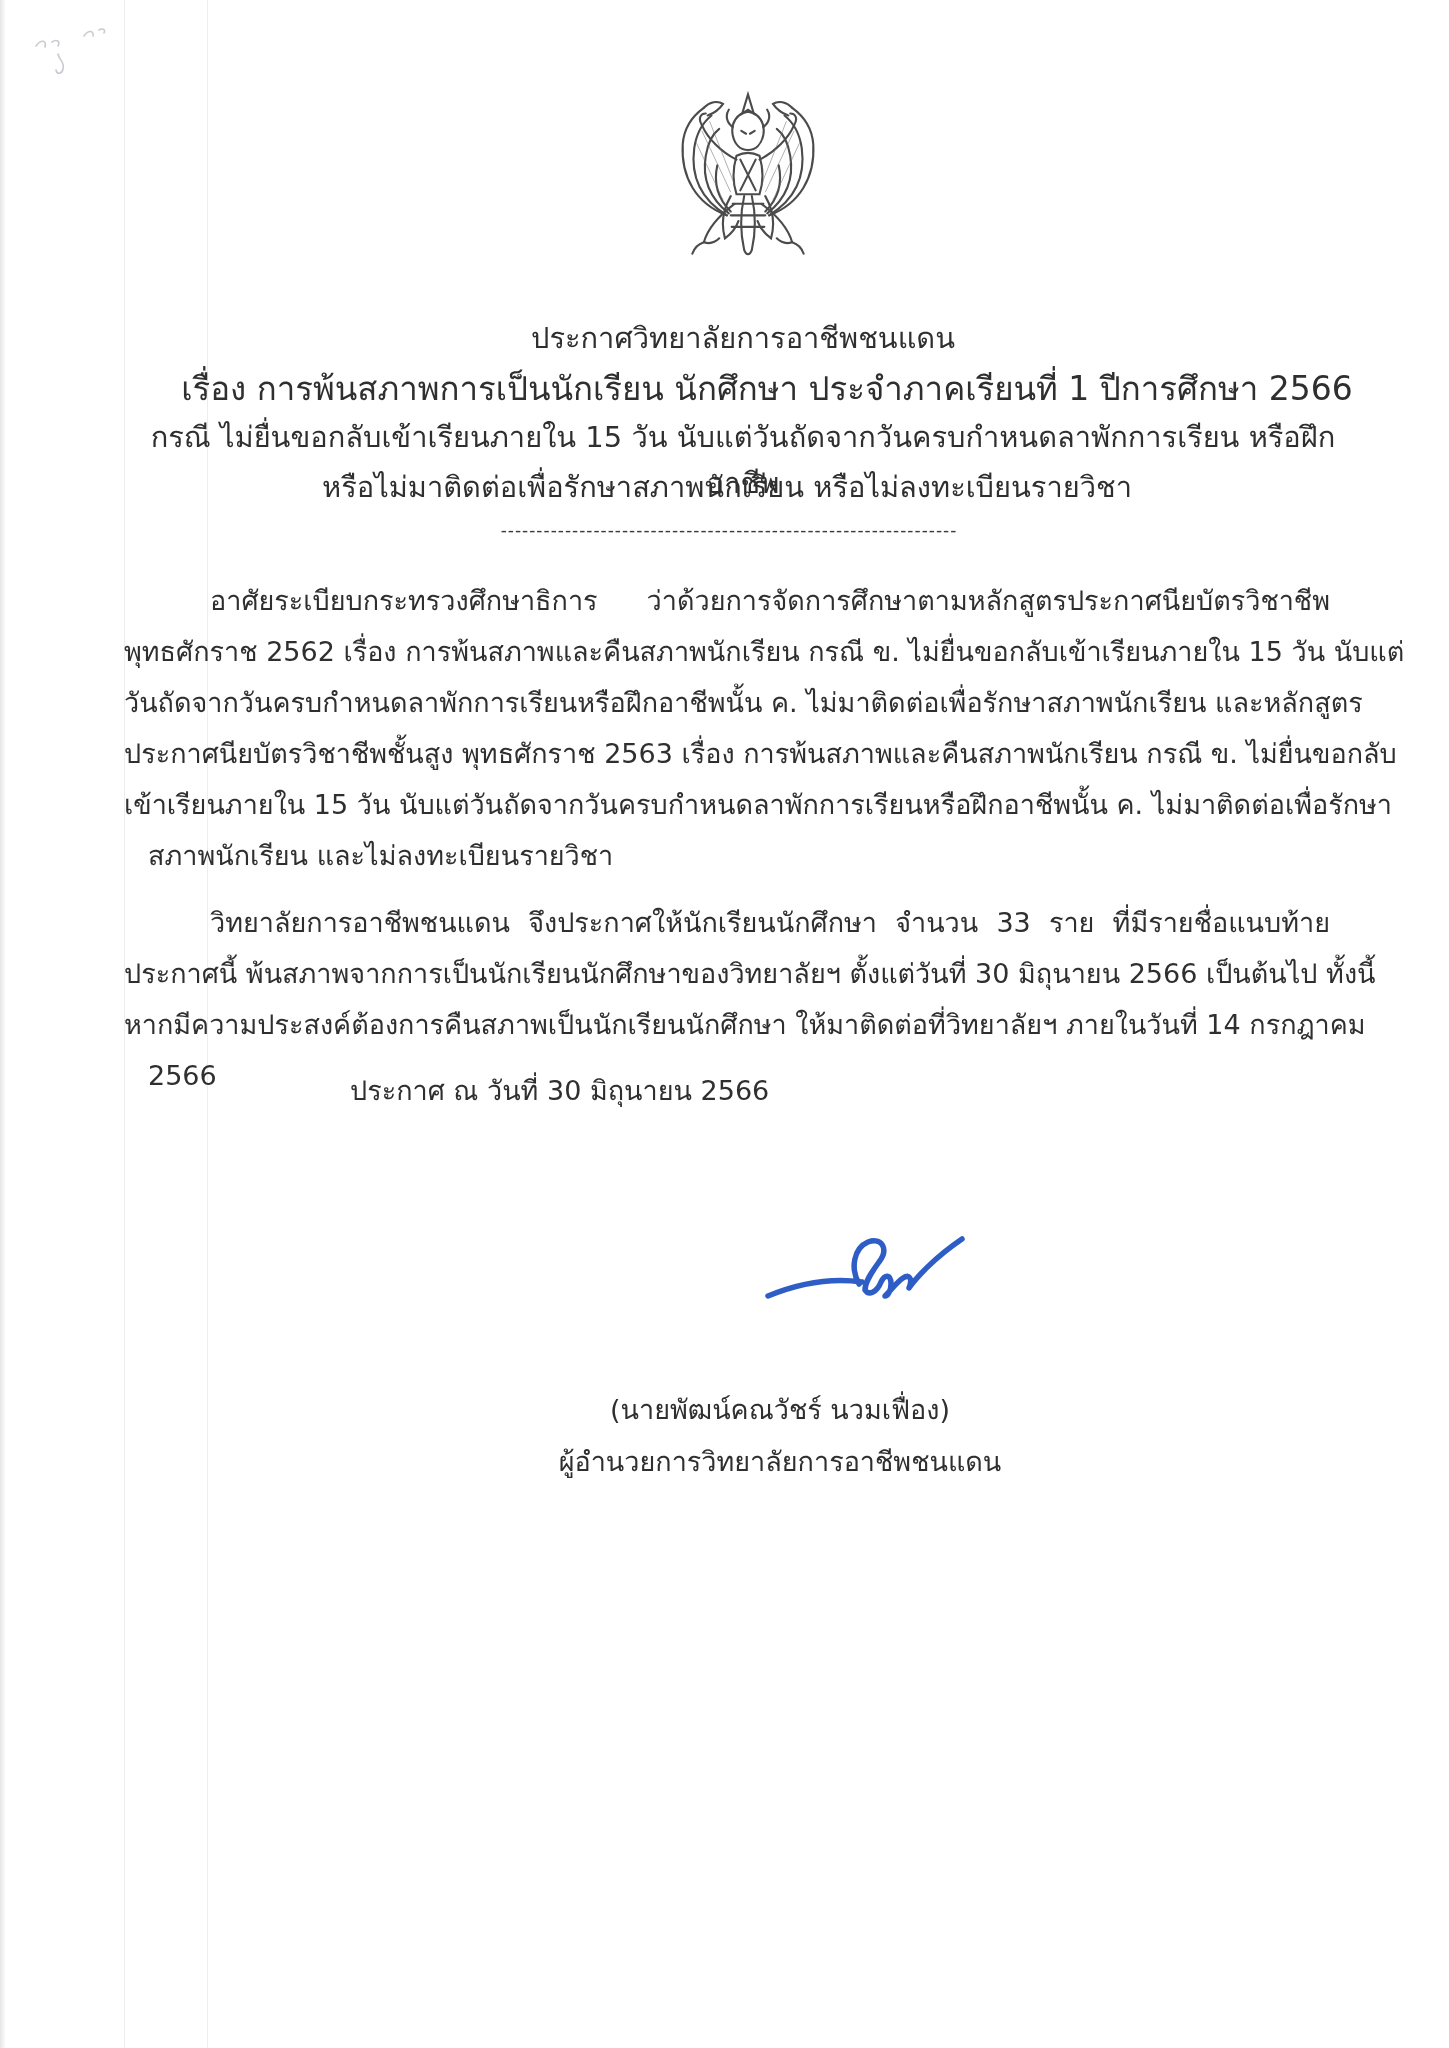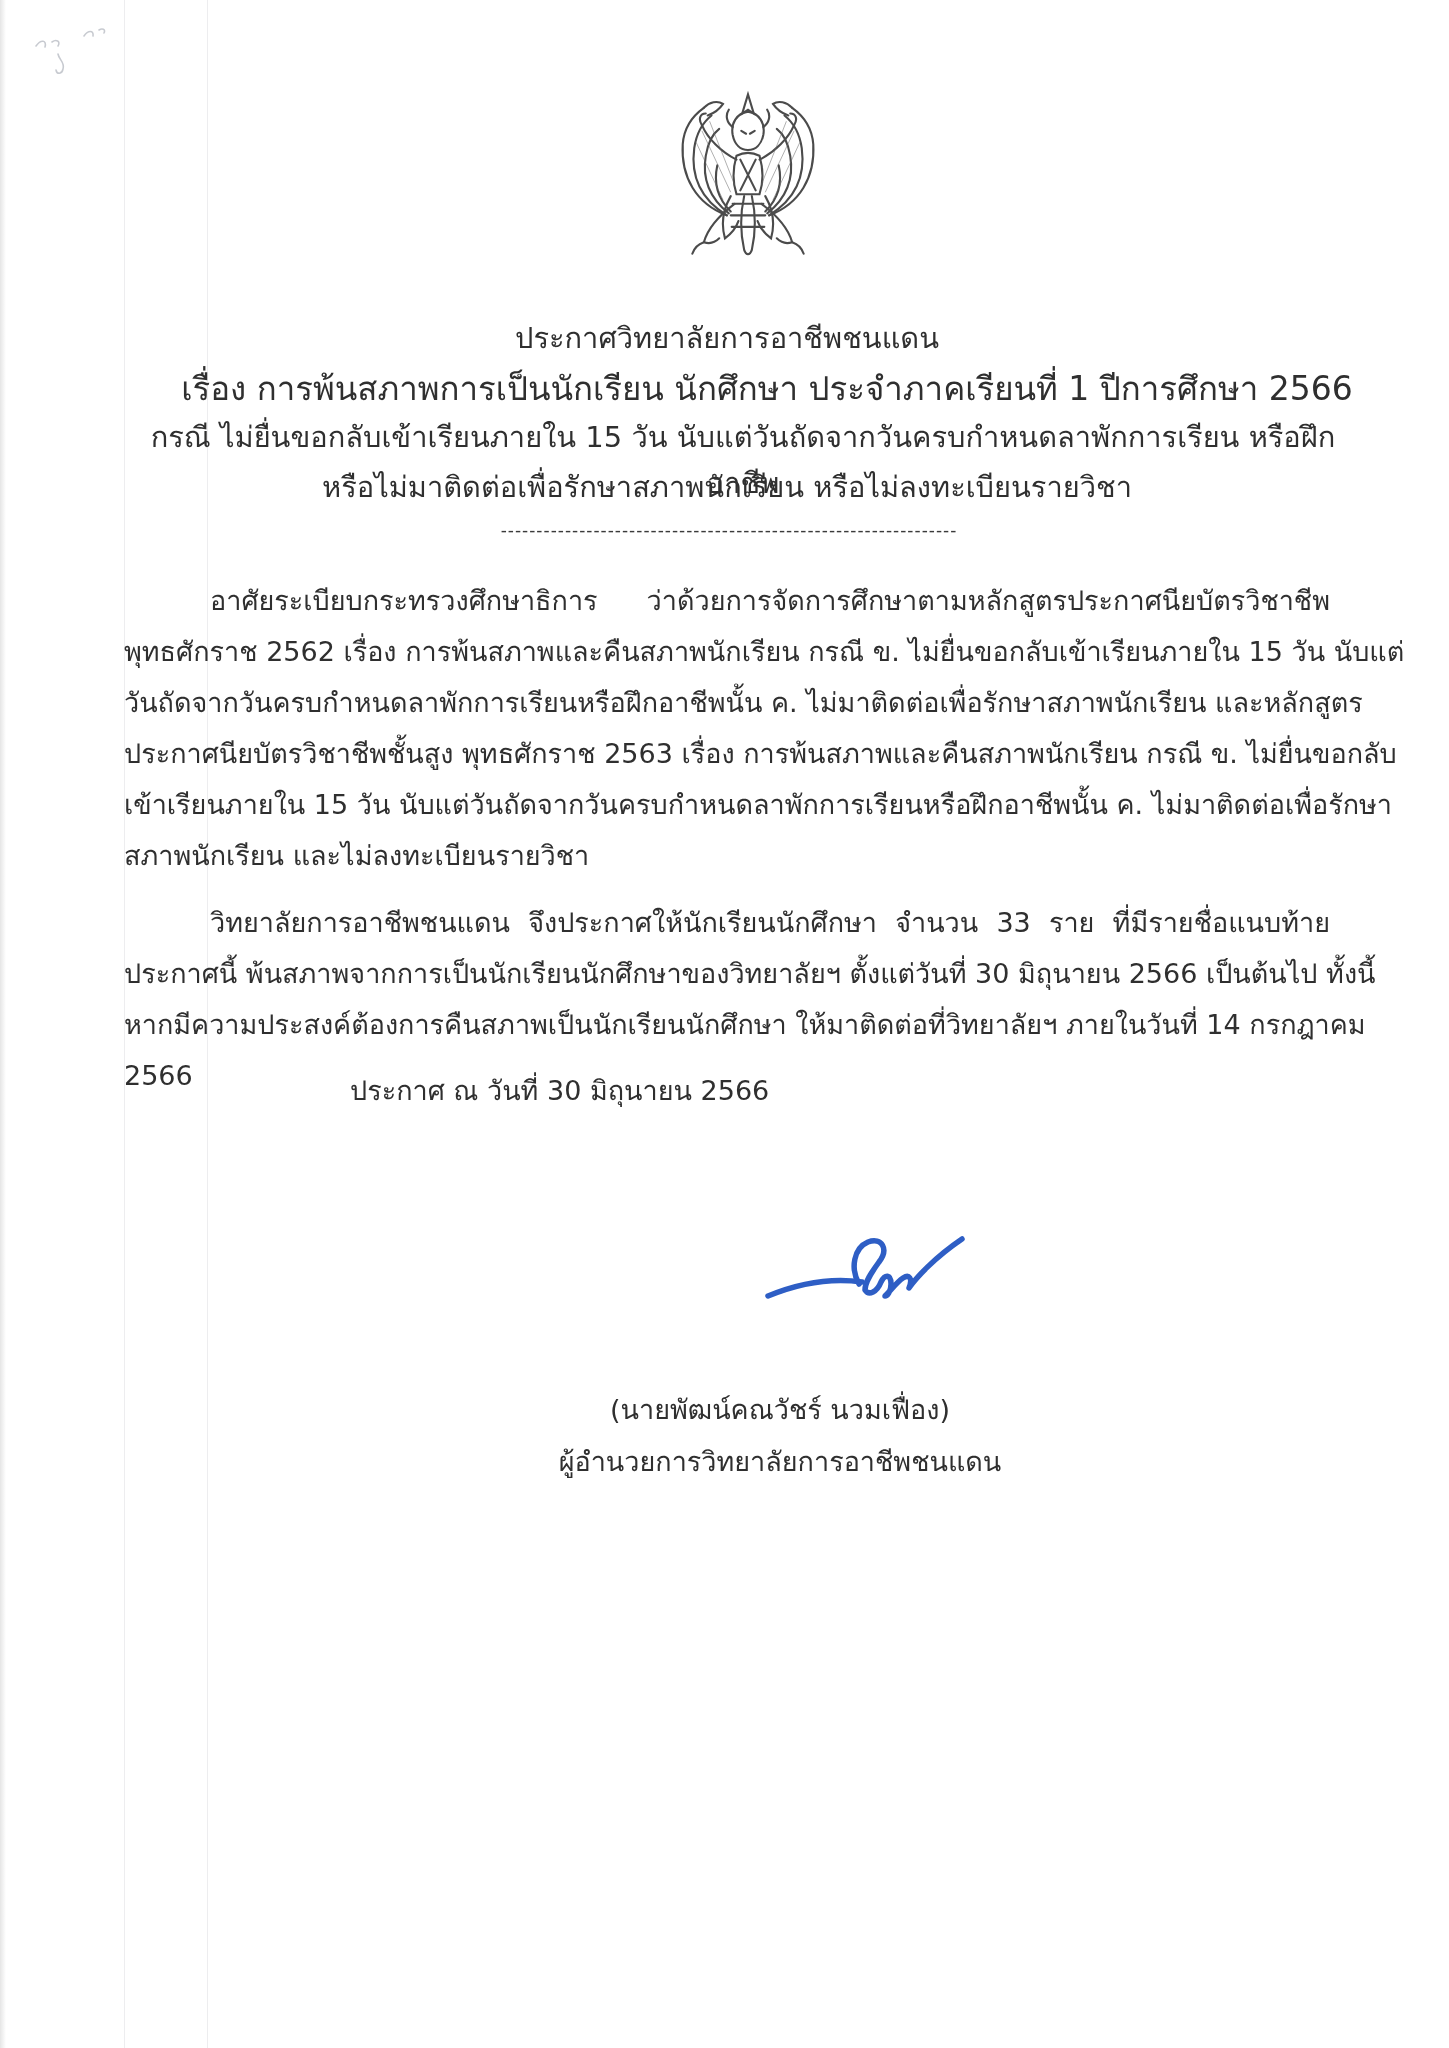--- a/index.html
+++ b/index.html
@@ -20,39 +20,39 @@
     position:absolute;top:0;width:1px;height:100%;
     background:rgba(80,80,100,0.10);
   }
   .scan-line.a{left:124px;}
   .scan-line.b{left:207px;}
   .pencil{position:absolute;left:22px;top:14px;opacity:.55;}
 
   .emblem{position:absolute;left:652px;top:88px;width:192px;height:222px;}
 
   .titleblock{position:absolute;left:124px;width:1206px;text-align:center;}
-  .t1{top:315px;font-size:29px;}
+  .t1{top:315px;font-size:29px;padding-left:16px;}
   .t2{top:362px;font-size:33px;padding-left:40px;}
   .t3{top:414px;font-size:29px;padding-left:16px;}
   .t4{top:464px;font-size:29px;}
   .divider{
     position:absolute;left:459px;top:520px;width:540px;height:30px;
     overflow:hidden;text-align:center;white-space:nowrap;
     font-size:17px;letter-spacing:1px;color:#3a3a3a;
   }
 
   .bodyblock{position:absolute;left:124px;width:1206px;}
   .p1{top:575px;}
   .p2{top:897px;}
   .bline{
     height:51px;line-height:51px;font-size:27px;
     white-space:nowrap;
     text-align:justify;text-align-last:justify;
   }
-  .bline.last{text-align:right;text-align-last:left;}
+  .bline.last{text-align:right;text-align-last:left;margin-left:24px;}
   .bline.indent{text-indent:86px;}
 
   .issued{
     position:absolute;left:350px;top:1068px;
     font-size:27px;line-height:46px;white-space:nowrap;
   }
 
   .sig-scribble{position:absolute;left:762px;top:1232px;width:210px;height:92px;}
   .sigblock{position:absolute;left:555px;top:1388px;width:450px;text-align:center;}
   .sig-name{font-size:27px;line-height:44px;white-space:nowrap;}

